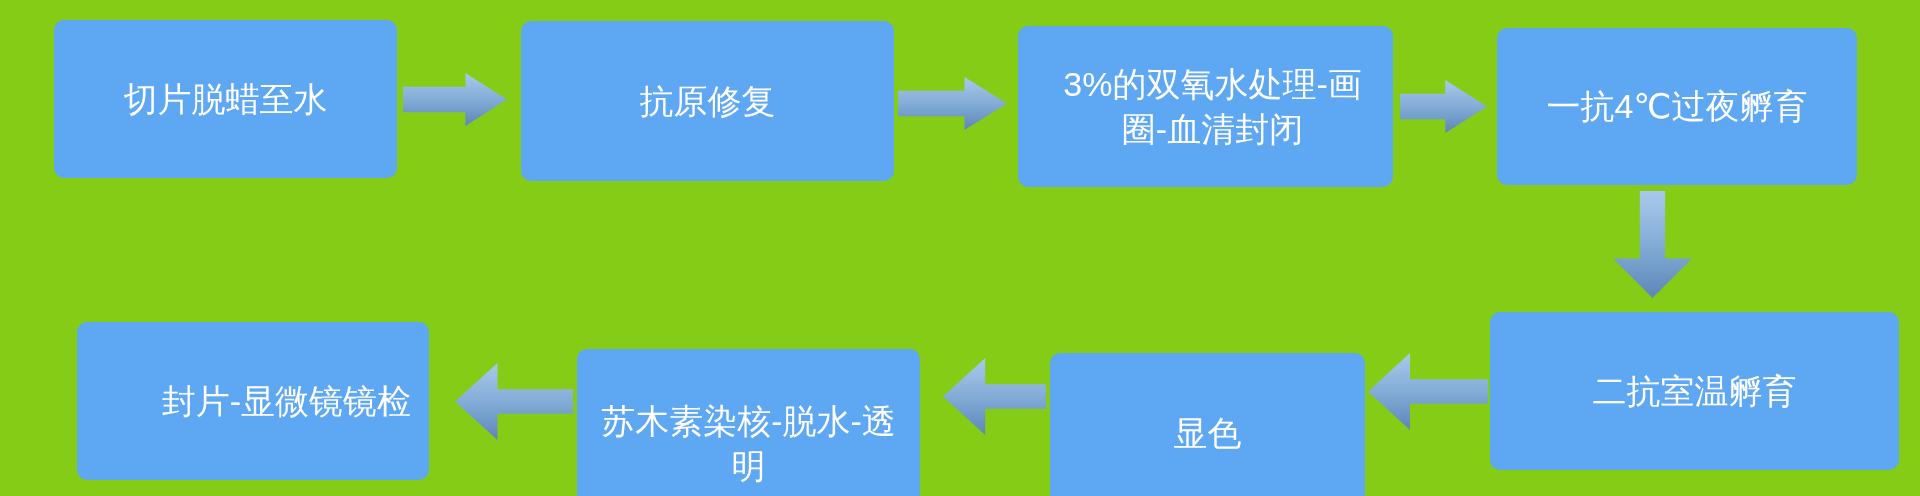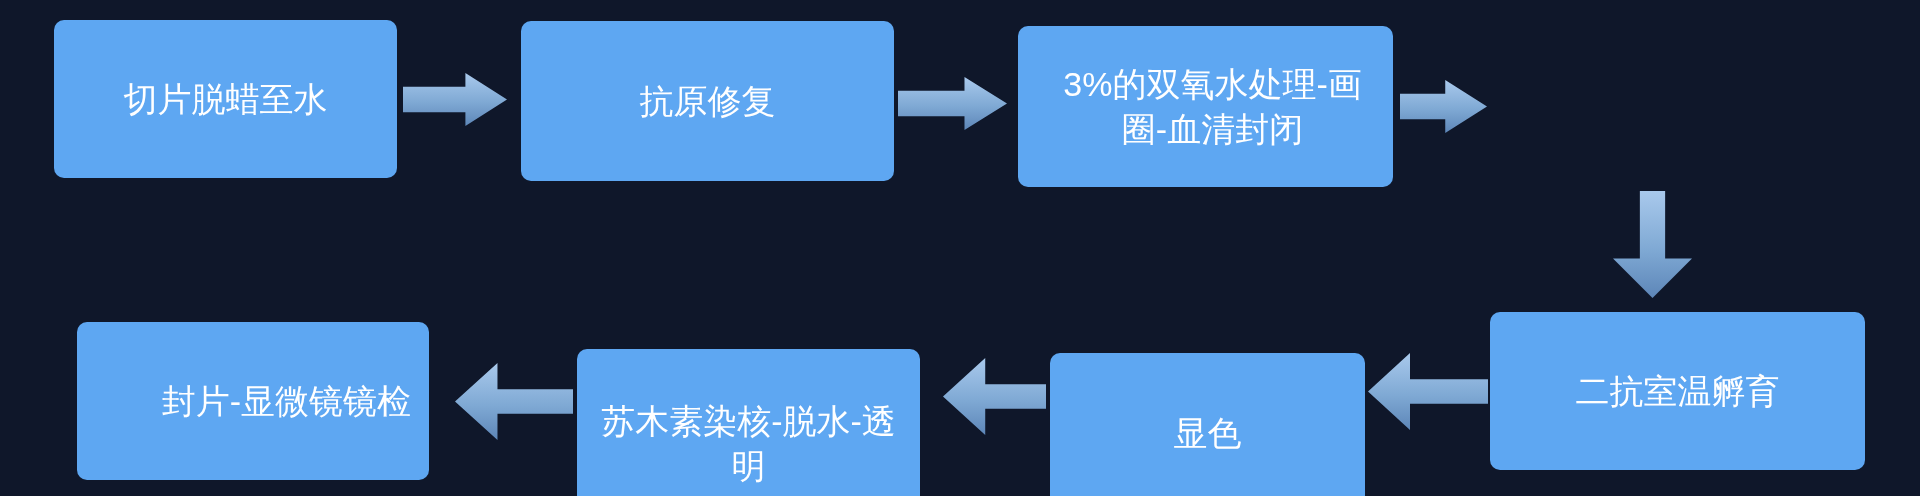--- a/index.html
+++ b/index.html
@@ -5,21 +5,21 @@
   html, body {
     margin: 0;
     padding: 0;
     background: #ffffff;
     font-family: "Liberation Sans", "DejaVu Sans", sans-serif;
   }
   .stage {
     position: relative;
     width: 1920px;
     height: 496px;
-    background: #0f172a;
+    background: #84cc16;
     overflow: hidden;
   }
   .box {
     position: absolute;
     background: #5EA7F2;
     border-radius: 10px;
     color: #ffffff;
     display: flex;
     align-items: center;
     justify-content: center;
@@ -45,21 +45,21 @@
   .arrow.down {
     clip-path: polygon(34% 0, 66% 0, 66% var(--h), 100% var(--h), 50% 100%, 0 var(--h), 34% var(--h));
   }
 
   
   .b1 { left: 54px;   top: 20px;  width: 343px; height: 158px; }
   .b2 { left: 521px;  top: 21px;  width: 373px; height: 160px; text-align: center; }
   .b3 { left: 1018px; top: 26px;  width: 375px; height: 161px; padding-left: 32px; }
   .b4 { left: 1497px; top: 28px;  width: 360px; height: 157px; }
   
-  .b5 { left: 1490px; top: 312px; width: 375px; height: 158px; }
+  .b5 { left: 1490px; top: 312px; width: 409px; height: 158px; }
   .b6 { left: 1050px; top: 312px; width: 315px; height: 161px; margin-top: 41px; }
   .b7 { left: 577px;  top: 321px; width: 343px; height: 190px; margin-top: 28px; }
   .b8 { left: 77px;   top: 322px; width: 352px; height: 158px; justify-content: flex-end; }
 
   
   .a1 { left: 403px;  top: 73px;  width: 104px; height: 53px;  --h: 60%; }
   .a2 { left: 898px;  top: 77px;  width: 109px; height: 53px;  --h: 61%; }
   .a3 { left: 1400px; top: 80px;  width: 87px;  height: 53px;  --h: 52%; }
   .a4 { left: 1613px; top: 191px; width: 79px;  height: 107px; --h: 63%; }
   .a5 { left: 1368px; top: 353px; width: 120px; height: 77px;  --h: 35%; }
@@ -79,20 +79,23 @@
   <div class="box b2">
     <span>抗原修复</span>
   </div>
   <div class="arrow right a2"></div>
 
   <div class="box b3">
     <span>3%的双氧水处理-画圈-血清封闭</span>
   </div>
   <div class="arrow right a3"></div>
 
+  <div class="box b4">
+    <span>一抗4℃过夜孵育</span>
+  </div>
   <div class="arrow down a4"></div>
 
   <div class="box b5">
     <span>二抗室温孵育</span>
   </div>
   <div class="arrow left a5"></div>
 
   <div class="box b6">
     <span>显色</span>
   </div>

